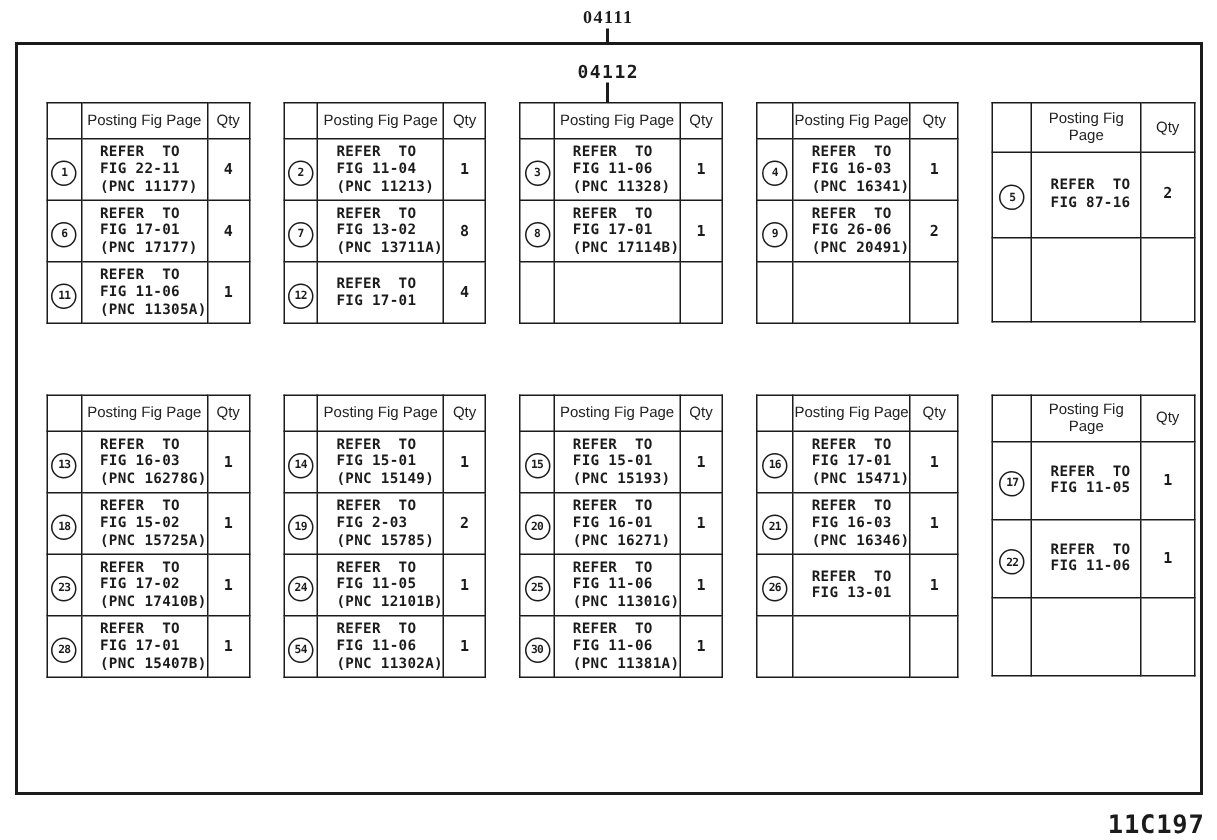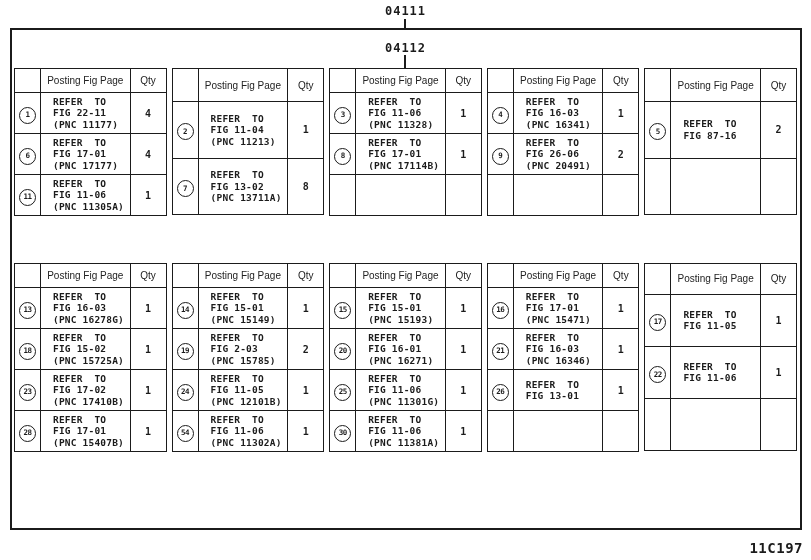--- a/index.html
+++ b/index.html
@@ -15,21 +15,21 @@
   .outer-box{
     position:absolute;left:10px;top:28px;width:792px;height:502px;
     border:2px solid #1b1b1b;box-sizing:border-box;background:#fff;
   }
   .band{
     position:absolute;left:14px;width:783px;display:flex;gap:5px;
   }
   .band-1{top:68px;height:147px;}
   .band-2{top:263px;height:188px;}
   table.grp{
-    flex:1 1 0;border-collapse:collapse;table-layout:fixed;height:100%;
+    flex:1 1 0;border-collapse:collapse;table-layout:fixed;height:100%;margin-left:17px;
   }
   table.grp th, table.grp td{
     border:1.4px solid #1b1b1b;padding:0;box-sizing:border-box;vertical-align:middle;
   }
   table.grp th{
     height:24px;font-family:"Liberation Sans",sans-serif;font-weight:400;
     font-size:10px;text-align:center;color:#222;
   }
   table.grp td{height:41px;}
   .c-col{width:26px;}
@@ -45,27 +45,27 @@
     text-align:left;padding-left:12px;font-weight:bold;font-size:9.5px;
     line-height:11.5px;letter-spacing:0.2px;font-family:"DejaVu Sans Mono",monospace;
   }
   .lines div{white-space:pre;}
   .qty-cell{
     text-align:center;font-weight:bold;font-size:10px;
     font-family:"DejaVu Sans Mono",monospace;
   }
   .footer-code{
     position:absolute;top:540px;right:8px;
-    font-family:"DejaVu Sans Mono",monospace;font-weight:bold;font-size:14px;letter-spacing:0.5px;
+    font-family:"DejaVu Sans Mono",monospace;font-weight:bold;font-size:17px;letter-spacing:0.5px;
   }
 </style>
 </head>
 <body>
 
-<div class="code-label" style="top:4px;">04111</div>
+<div class="code-label" style="top:4px;font-family:Liberation Serif, serif;">04111</div>
 <div class="tick" style="top:19px;height:9px;"></div>
 
 <div class="outer-box"></div>
 
 <div class="code-label" style="top:41px;text-align:center;">04112</div>
 <div class="tick" style="top:55px;height:13px;"></div>
 
 <div class="band band-1">
     <table class="grp">
       <tbody>
@@ -130,20 +130,30 @@
         <tr>
           <td class="c-col circle-cell"><span class="circle">7</span></td>
           <td>
             <div class="lines">
               <div>REFER  TO</div>
               <div>FIG 13-02</div>
               <div>(PNC 13711A)</div>
             </div>
           </td>
           <td class="q-col qty-cell">8</td>
+        </tr>
+        <tr>
+          <td class="c-col circle-cell"><span class="circle">12</span></td>
+          <td>
+            <div class="lines">
+              <div>REFER  TO</div>
+              <div>FIG 17-01</div>
+            </div>
+          </td>
+          <td class="q-col qty-cell">4</td>
         </tr>
       </tbody>
     </table>
     <table class="grp">
       <tbody>
         <tr>
           <th class="c-col"></th>
           <th>Posting Fig Page</th>
           <th class="q-col">Qty</th>
         </tr>

